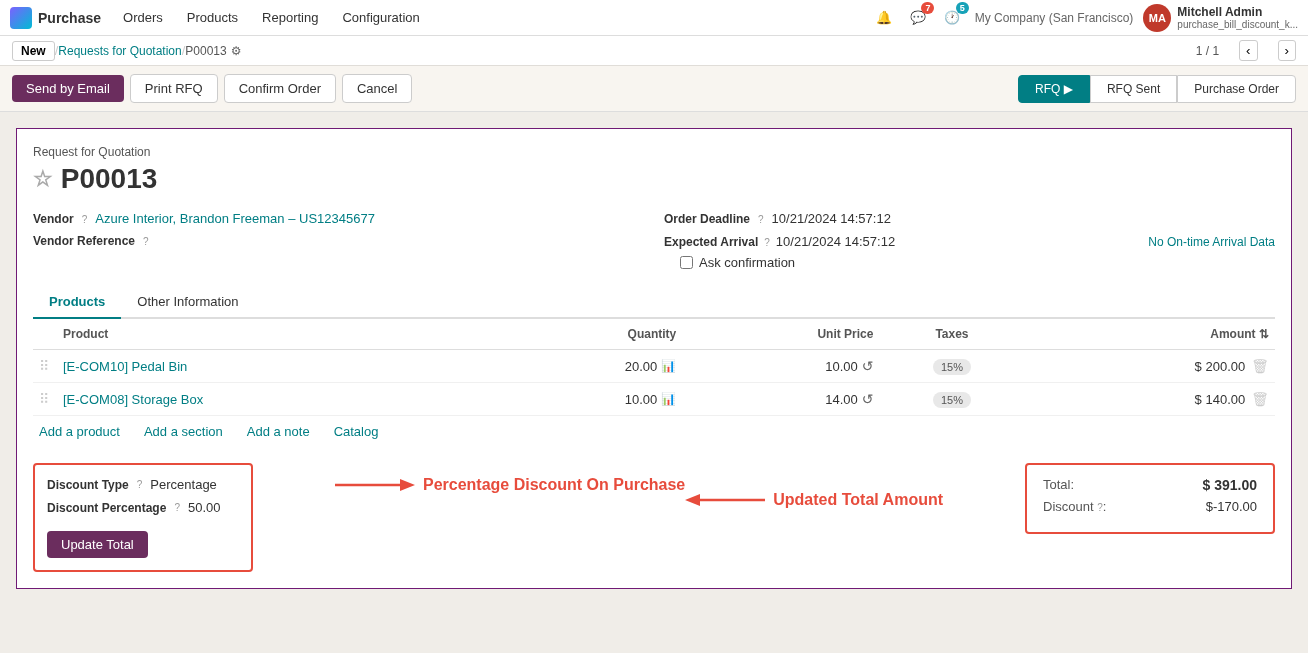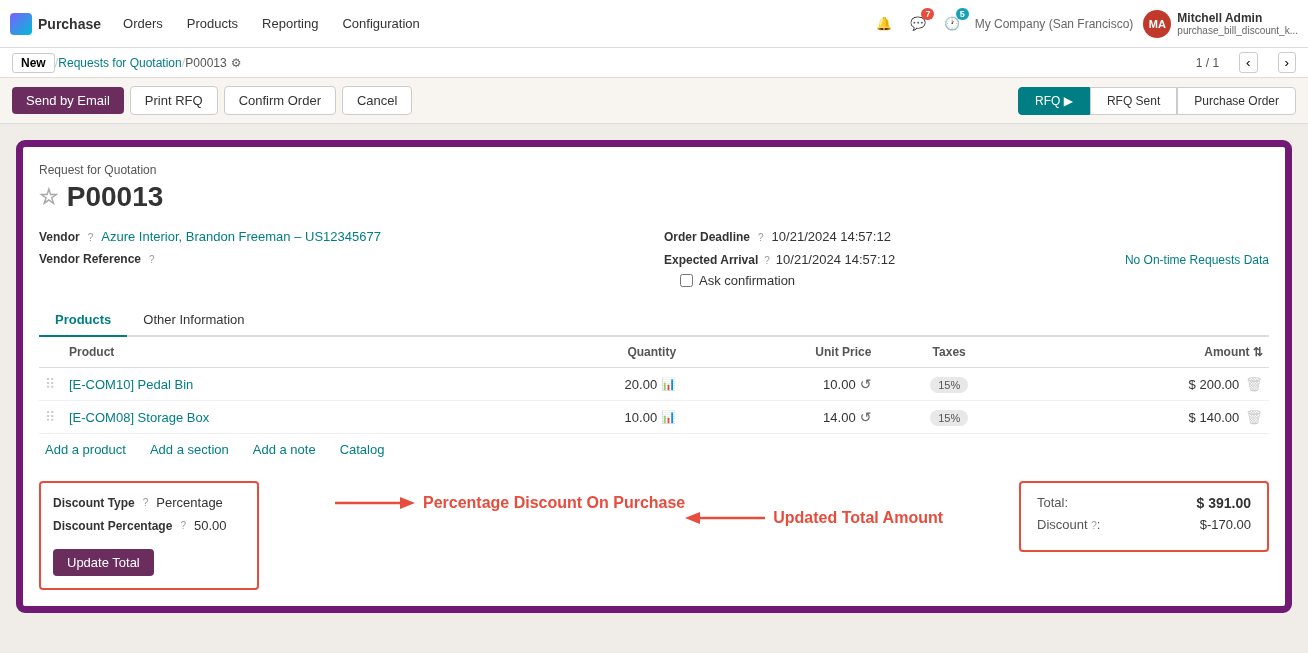--- a/index.html
+++ b/index.html
@@ -5,21 +5,21 @@
     * { box-sizing: border-box; margin: 0; padding: 0; }
     body { font-family: Arial, sans-serif; font-size: 13px; background: #f0ede8; color: #333; }
 
     
     .navbar {
       background: #fff;
       border-bottom: 1px solid #ddd;
       display: flex;
       align-items: center;
       padding: 0 10px;
-      height: 48px;
+      height: 36px;
       gap: 4px;
     }
     .navbar-brand {
       display: flex;
       align-items: center;
       gap: 6px;
       font-weight: bold;
       font-size: 14px;
       margin-right: 8px;
     }
@@ -136,22 +136,22 @@
     .status-step:first-child { border-radius: 4px 0 0 4px; }
     .status-step:last-child { border-radius: 0 4px 4px 0; }
 
     
     .main-content {
       padding: 16px;
       background: #f0ede8;
     }
     .form-card {
       background: #fff;
-      border: 7px solid #701a75;
-      border-radius: 9px;
+      border: 1px solid #701a75;
+      border-radius: 0;
       padding: 16px;
     }
     .form-title-small { font-size: 12px; color: #555; margin-bottom: 4px; }
     .form-title-big { font-size: 28px; font-weight: bold; color: #333; display: flex; align-items: center; gap: 8px; margin-bottom: 16px; }
     .star-icon { color: #aaa; font-size: 22px; cursor: pointer; }
 
     .form-fields { display: grid; grid-template-columns: 1fr 1fr; gap: 8px 20px; margin-bottom: 16px; }
     .field-row { display: flex; align-items: baseline; gap: 8px; }
     .field-label { font-weight: bold; font-size: 12px; color: #333; white-space: nowrap; }
     .field-help { color: #999; font-size: 10px; cursor: help; }
@@ -380,21 +380,21 @@
         </div>
       </div>
 
       <div>
         <div class="field-row" style="justify-content: space-between;">
           <div style="display:flex; gap:6px; align-items:baseline;">
             <span class="field-label">Expected Arrival</span>
             <span class="field-help">?</span>
             <span class="field-value">10/21/2024 14:57:12</span>
           </div>
-          <span class="no-delivery">No On-time Requests Data</span>
+          <span class="no-delivery">No On-time Arrival Data</span>
         </div>
         <div class="checkbox-row">
           <input type="checkbox" style="">
           <span>Ask confirmation</span>
         </div>
       </div>
     </div>
 
     <div class="tabs">
       <div class="tab active">Products</div>

